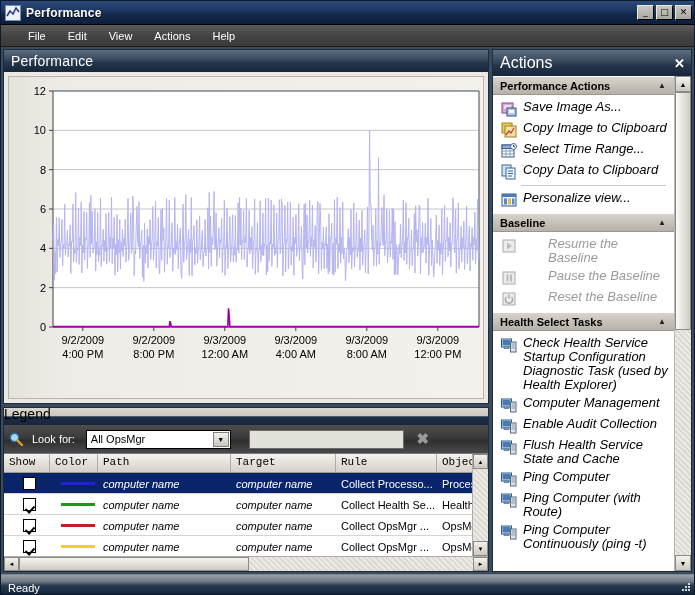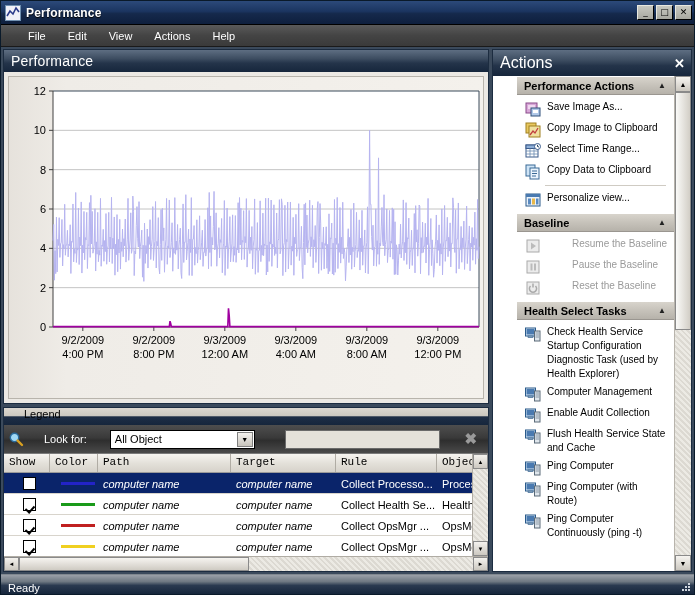--- a/index.html
+++ b/index.html
@@ -115,30 +115,30 @@
   .legend-pane {
     flex: 1; min-height: 0;
     background: #ece9e4;
     border: 1px solid #1c2c40;
     display: flex; flex-direction: column;
     overflow: hidden;
   }
   .legend-title {
     height: 17px; flex: none;
     background: linear-gradient(to bottom, #dcd8d0 0%, #cdc9c0 45%, #1e2e46 52%, #16263c 100%);
-    font-size: 11px; color: #000;
-    padding-left: 20px;
+    font-size: 14px; color: #000;
+    padding-left: 0;
     line-height: 13px;
   }
   .legend-toolbar {
     height: 28px; flex: none;
     background: linear-gradient(to bottom, #4e4e4e 0%, #3a3a3a 45%, #2e2e2e 55%, #4a4a4a 100%);
     display: flex; align-items: center;
     padding: 0 4px;
-    gap: 20px;
+    gap: 8px;
   }
   .search-ico { width: 16px; height: 16px; flex: none; }
   .lookfor-label { color: #ffffff; font-size: 11px; margin-right: 3px; }
   .combo {
     width: 145px; height: 19px;
     background: #fff; border: 1px solid #000;
     display: flex; align-items: center;
     font-size: 11px; padding-left: 4px;
     position: relative;
   }
@@ -262,40 +262,41 @@
     display: flex; align-items: center;
     padding: 0 6px 0 7px;
   }
   .actions-header .ah-title { flex: 1; }
   .actions-header .ah-close { font-size: 13px; font-weight: bold; cursor: default; }
 
   .actions-body {
     flex: 1; min-height: 0; display: flex;
     background: #fff;
   }
-  .actions-scrollwrap { flex: 1; min-width: 0; overflow: hidden; background: #fff; margin-left: 24px; }
+  .actions-scrollwrap { flex: 1; min-width: 0; overflow: hidden; background: #fff; }
 
   .sect-head {
     height: 19px;
     background: linear-gradient(to bottom, #d8d4cc 0%, #c6c2ba 50%, #b6b2aa 100%);
     border-top: 1px solid #fff; border-bottom: 1px solid #9a9690;
     display: flex; align-items: center;
     padding: 0 8px 0 7px;
     font-size: 11px; font-weight: bold; color: #000;
   }
   .sect-head .sh-label { flex: 1; }
   .tri { font-size: 8px; color: #222; }
 
   .act-list { padding: 3px 0 3px 0; }
   .act-item {
     display: flex; align-items: flex-start;
     padding: 2px 4px 2px 8px;
-    font-size: 10px; color: #000;
+    font-size: 13px; color: #000;
     min-height: 19px;
     cursor: default;
+    font-style: italic;
   }
   .act-item.disabled { color: #9a9a9a; gap: 25px; }
   .act-ico { width: 16px; height: 16px; flex: none; margin-right: 6px; margin-top: 1px; }
   .act-lbl { line-height: 14px; }
   .act-sep { height: 1px; background: #cfcbc3; margin: 3px 8px 3px 28px; }
 
   .actions-vscroll {
     width: 17px; flex: none;
     background: repeating-linear-gradient(45deg,#eceae4 0 2px,#dcd9d2 2px 4px);
     display: flex; flex-direction: column;
@@ -418,21 +419,21 @@
       <div class="legend-pane">
         <div class="legend-title">Legend</div>
 
         <div class="legend-toolbar">
           <svg class="search-ico" viewBox="0 0 16 16">
             <circle cx="6.5" cy="6.5" r="4.2" fill="#9fd8f5" stroke="#2a6a9a" stroke-width="1.4"></circle>
             <line x1="9.6" y1="9.6" x2="14" y2="14" stroke="#d8a020" stroke-width="2.4" stroke-linecap="round"></line>
           </svg>
           <span class="lookfor-label">Look for:</span>
           <div class="combo">
-            <span>All Object</span>
+            <span>All OpsMgr</span>
             <span class="combo-arrow">▼</span>
           </div>
           <input class="searchbox" type="text" value="" placeholder="" style="">
           <div class="clear-btn">✖</div>
         </div>
 
         <div class="legend-grid">
           <div style="display:flex; flex:1; min-height:0;">
             <div style="flex:1; min-width:0; display:flex; flex-direction:column;">
               <div class="grid-headrow">

